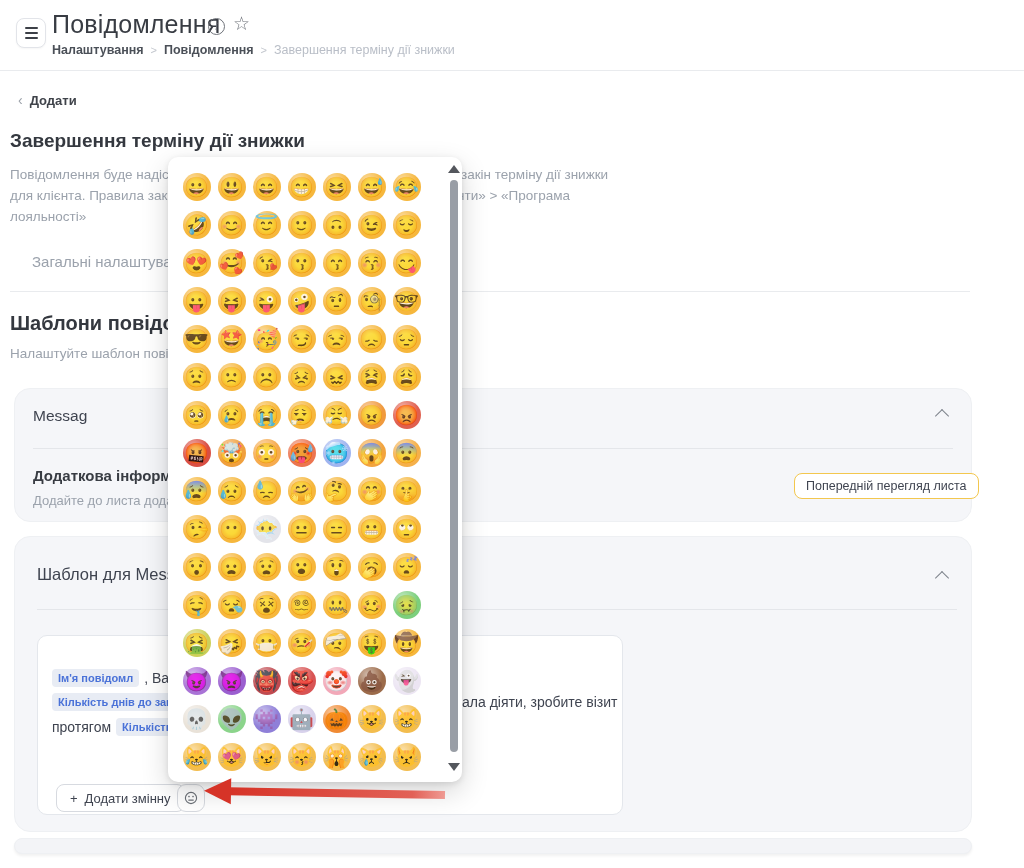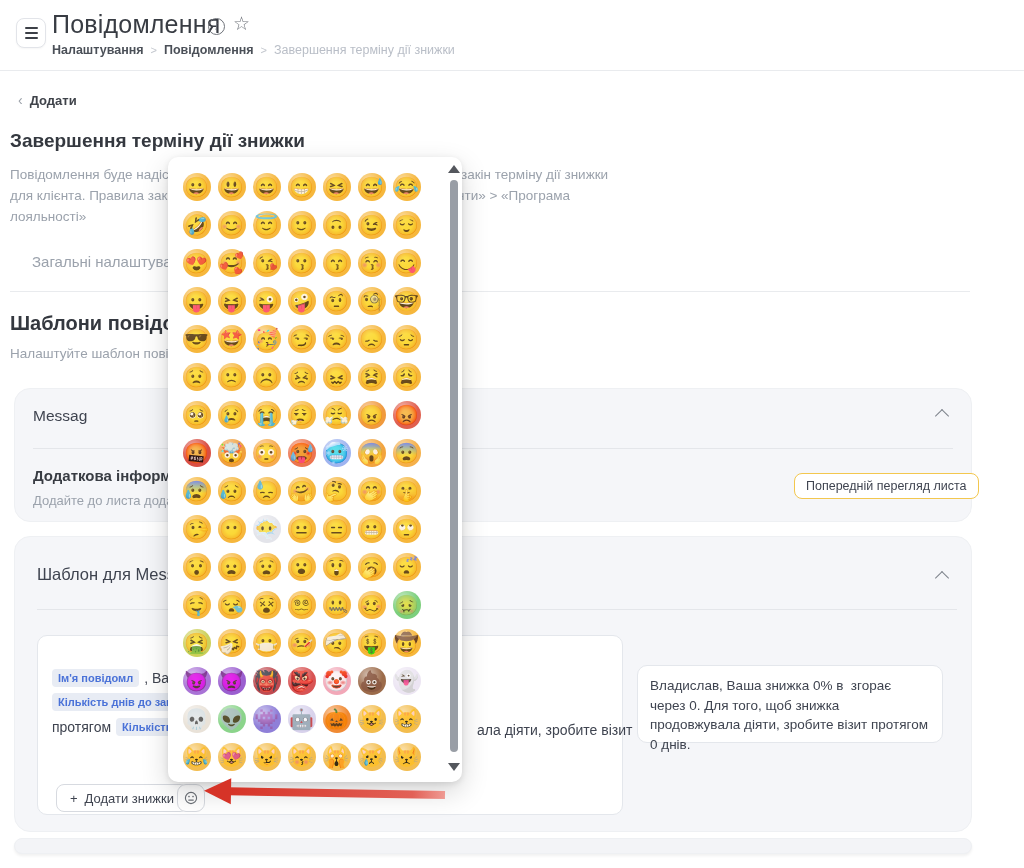--- a/index.html
+++ b/index.html
@@ -144,42 +144,39 @@
 
     <div class="whitebox" style="left:22px;top:98px;width:584px;height:178px;">
       <div class="abs minilbl" style="left:20px;top:11px;margin-top:46px;">Текст повідомлення</div>
       <div class="edline" style="left:14px;top:33px;">
         <span class="chip">Ім'я повідомл</span>
         <span class="edtext">, Ваша з</span>
       </div>
       <div class="edline" style="left:14px;top:57px;">
         <span class="chip">Кількість днів до закінч</span>
       </div>
-      <div class="abs edtext" style="left:439px;top:58px;white-space:nowrap;margin-top:28px;">ала діяти, зробите візит</div>
+      <div class="abs edtext" style="left:424px;top:58px;white-space:nowrap;">ала діяти, зробите візит</div>
       <div class="edline" style="left:14px;top:82px;">
         <span class="edtext">протягом</span>
         <span class="chip">Кількість д</span>
       </div>
       <button class="addbtn" style="left:18px;top:148px;">
         <span>+</span>
-        <span>Додати знижки</span>
+        <span>Додати змінну</span>
       </button>
       <button class="emobtn" style="left:139px;top:148px;">
         <svg width="16" height="16" viewBox="0 0 16 16">
           <circle cx="8" cy="8" r="6.4" fill="none" stroke="#6b7077" stroke-width="1.3"></circle>
           <circle cx="5.7" cy="6.4" r="0.95" fill="#6b7077"></circle>
           <circle cx="10.3" cy="6.4" r="0.95" fill="#6b7077"></circle>
           <line x1="5.4" y1="10.4" x2="10.6" y2="10.4" stroke="#6b7077" stroke-width="1.2" stroke-linecap="round"></line>
         </svg>
       </button>
     </div>
 
-    <div class="whitebox" style="left:622px;top:128px;width:306px;height:78px;padding:10px 12px;box-sizing:border-box;">
-      <div class="prevtext">Владислав, Ваша знижка 0% в  згорає через 0. Для того, щоб знижка продовжувала діяти, зробите візит протягом 0 днів.</div>
-    </div>
   </div>
 
   <div class="sliver"></div>
 
   <div class="popup">
     <div class="egrid">
         <div class="emoji-cell" style="background-color: rgb(246, 183, 60);">😀</div>
         <div class="emoji-cell" style="background-color: rgb(246, 183, 60);">😃</div>
         <div class="emoji-cell" style="background-color: rgb(246, 183, 60);">😄</div>
         <div class="emoji-cell" style="background-color: rgb(246, 183, 60);">😁</div>

